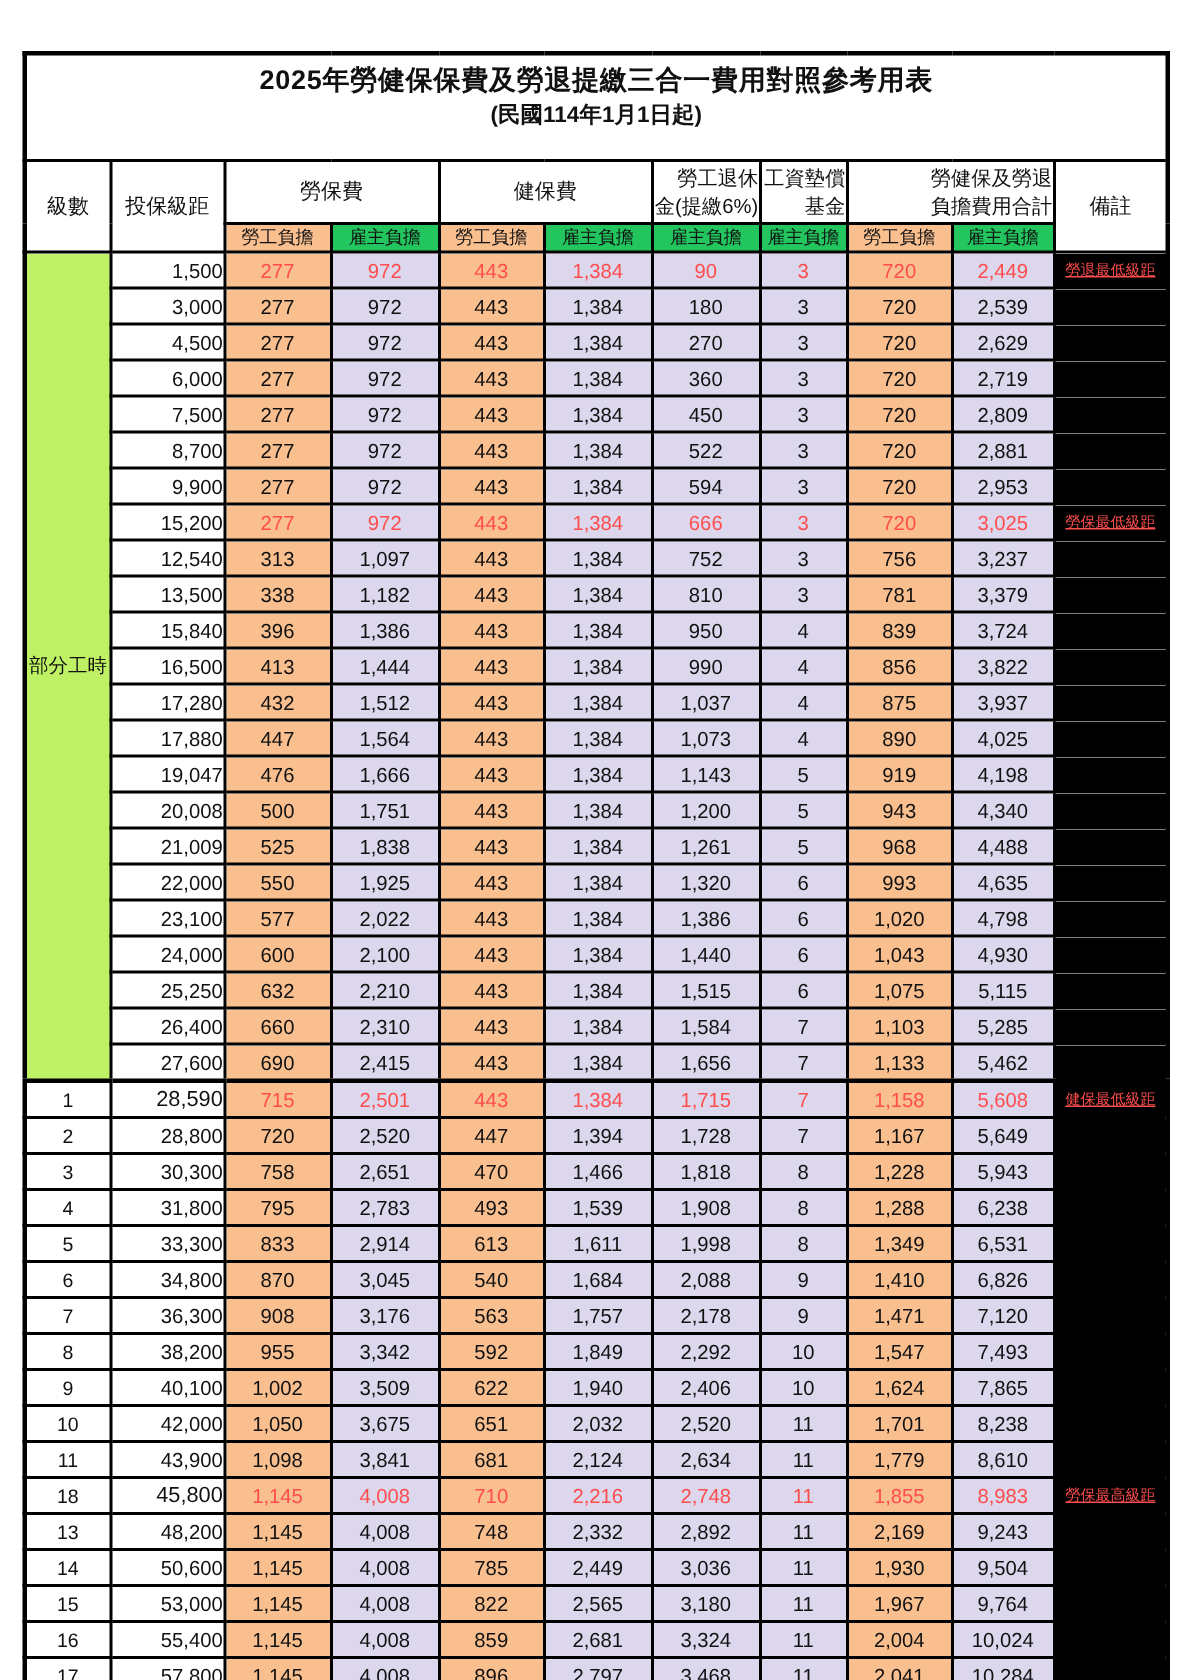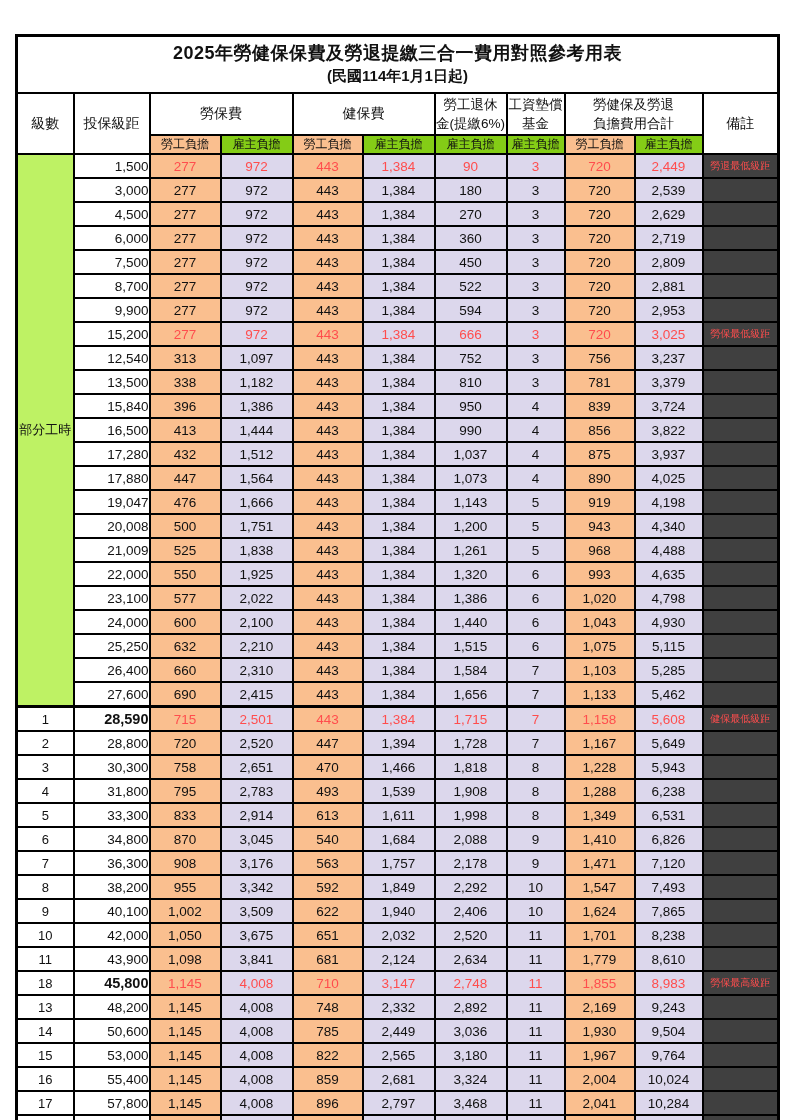--- a/index.html
+++ b/index.html
@@ -8,39 +8,39 @@
     font-family:"Liberation Sans","DejaVu Sans",sans-serif;
     color:#111;
   }
   .wrap { padding:34px 0 0 15px; }
   table.main {
     border-collapse:collapse; table-layout:fixed;
     width:762px; border:3px solid #000;
   }
   td,th { border:2px solid #000; padding:0; text-align:center; vertical-align:middle; white-space:nowrap; overflow:hidden; }
   
-  .title-cell { padding:4px 0 6px; }
+  .title-cell { padding:4px 0 20px; }
   .title-line1 { font-size:18px; font-weight:bold; letter-spacing:.5px; }
   .title-line2 { font-size:15px; font-weight:bold; margin-top:2px;text-align:center; }
   
   thead th { font-weight:normal; font-size:14px; background:#fff; }
   tr.group-row th { height:40px; }
-  .two-line div { line-height:19px; font-size:13.5px; }
+  .two-line div { line-height:19px; font-size:13.5px;text-align:right; }
   tr.sub-row th { height:17px; font-size:12px; }
   
   tbody td { height:22px; font-size:13.5px; }
   td.c-level { font-size:13px; background:#fff; }
   td.c-salary { font-size:13.5px; background:#fff;text-align:right; }
   td.c-emp { background:#FABF8F; }
   td.c-er  { background:#DCD7EC; }
-  td.c-remark { font-size:10px; background:#404040; }
+  td.c-remark { font-size:10px; background:#000000;text-decoration:underline; }
   th.c-emp { background:#FABF8F;margin-left:34px; }
-  th.c-er  { background:#84cc16;font-family:Liberation Mono, monospace; }
+  th.c-er  { background:#22c55e;font-family:Liberation Mono, monospace; }
   tr.hl td.c-emp, tr.hl td.c-er, tr.hl td.c-remark { color:#FF4D4D; }
-  td.bold-salary { font-weight:bold; font-size:14.5px; }
+  td.bold-salary { font-weight:normal; font-size:14.5px; }
   td.part-time { font-size:13px; background:#bef264; }
   tr.sep td { border-top:3px solid #000; }
 </style>
 </head>
 <body>
 
 <div class="wrap">
   <table class="main">
     <colgroup>
       <col style="width:57px">
@@ -512,21 +512,21 @@
           <td class="c-emp">1,779</td>
           <td class="c-er">8,610</td>
           <td class="c-remark"></td>
         </tr>
         <tr class="hl">
           <td class="c-level">18</td>
           <td class="c-salary bold-salary">45,800</td>
           <td class="c-emp">1,145</td>
           <td class="c-er">4,008</td>
           <td class="c-emp">710</td>
-          <td class="c-er">3,147</td>
+          <td class="c-er">2,216</td>
           <td class="c-er">2,748</td>
           <td class="c-er">11</td>
           <td class="c-emp">1,855</td>
           <td class="c-er">8,983</td>
           <td class="c-remark">勞保最高級距</td>
         </tr>
         <tr>
           <td class="c-level">13</td>
           <td class="c-salary">48,200</td>
           <td class="c-emp">1,145</td>

